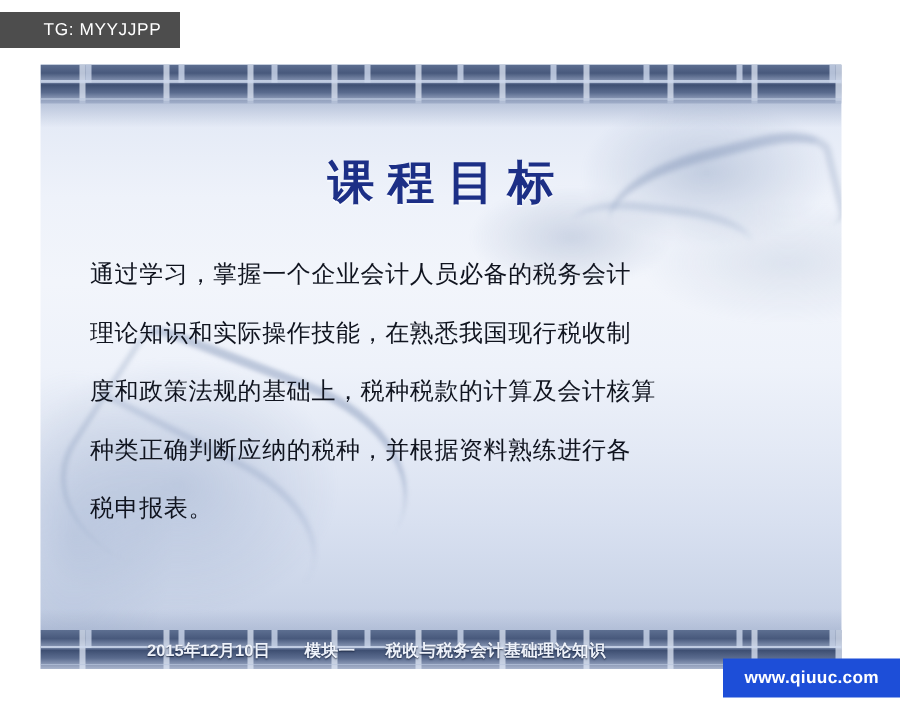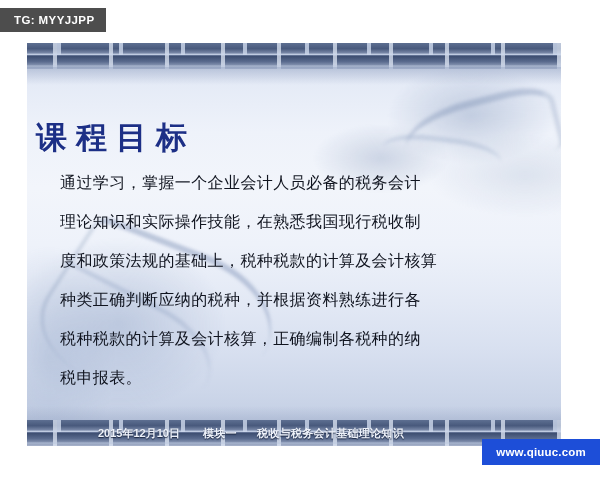--- a/index.html
+++ b/index.html
@@ -8,22 +8,22 @@
     background:#ffffff;
     font-family:"Liberation Sans","DejaVu Sans",sans-serif;
     overflow:hidden;
     position:relative;
   }
 
   
   .tag-badge{
     position:absolute;left:0;top:8px;
     background:#4d4d4d;color:#ffffff;
-    font-size:11.5px;font-weight:bold;letter-spacing:.4px;
-    padding:6px 12px 6px 14px;
+    font-size:11.5px;font-weight:normal;letter-spacing:.4px;
+    padding:6px 12px 6px 29px;
     z-index:40;
     white-space:nowrap;
   }
 
   
   .site-badge{
     position:absolute;right:0;bottom:15px;
     background:#1d4ed8;color:#ffffff;
     font-size:11.5px;font-weight:bold;letter-spacing:.2px;
     padding:7px 14px 7px 14px;
@@ -149,29 +149,29 @@
     background:linear-gradient(to bottom, rgba(150,165,195,.55), rgba(238,242,250,0));
   }
   .band-bottom .band-fade{
     position:absolute;left:0;top:-14px;width:100%;height:16px;
     background:linear-gradient(to top, rgba(150,165,195,.45), rgba(220,228,242,0));
   }
 
   
   .slide-title{
     position:absolute;left:0;top:58px;width:100%;
+    text-align:center;
     z-index:12;
     color:#1c2f86;
     font-family:"DejaVu Serif","Liberation Serif",serif;
     font-weight:bold;
     font-size:31px;
     letter-spacing:9px;
     text-indent:9px;
     text-shadow:0 1px 0 rgba(255,255,255,.55);
-    margin-top:16px;
   }
 
   
   .slide-body{
     position:absolute;
     left:33px;top:120px;right:22px;
     z-index:12;
     color:#10141f;
     font-family:"DejaVu Serif","Liberation Serif",serif;
     font-weight:normal;
@@ -211,21 +211,20 @@
     <div class="band-fade"></div>
   </div>
 
   <div class="slide-title">课程目标</div>
 
   <div class="slide-body">
     <p>通过学习，掌握一个企业会计人员必备的税务会计</p>
     <p>理论知识和实际操作技能，在熟悉我国现行税收制</p>
     <p>度和政策法规的基础上，税种税款的计算及会计核算</p>
     <p>种类正确判断应纳的税种，并根据资料熟练进行各</p>
-    <p>税种税款的计算及会计核算，正确编制各税种的纳</p>
     <p>税申报表。</p>
   </div>
 
   <div class="band band-bottom">
     <div class="band-fade"></div>
     <div class="band-core"></div>
   </div>
 
   <div class="footer-row">
     <span class="footer-date">2015年12月10日</span>

